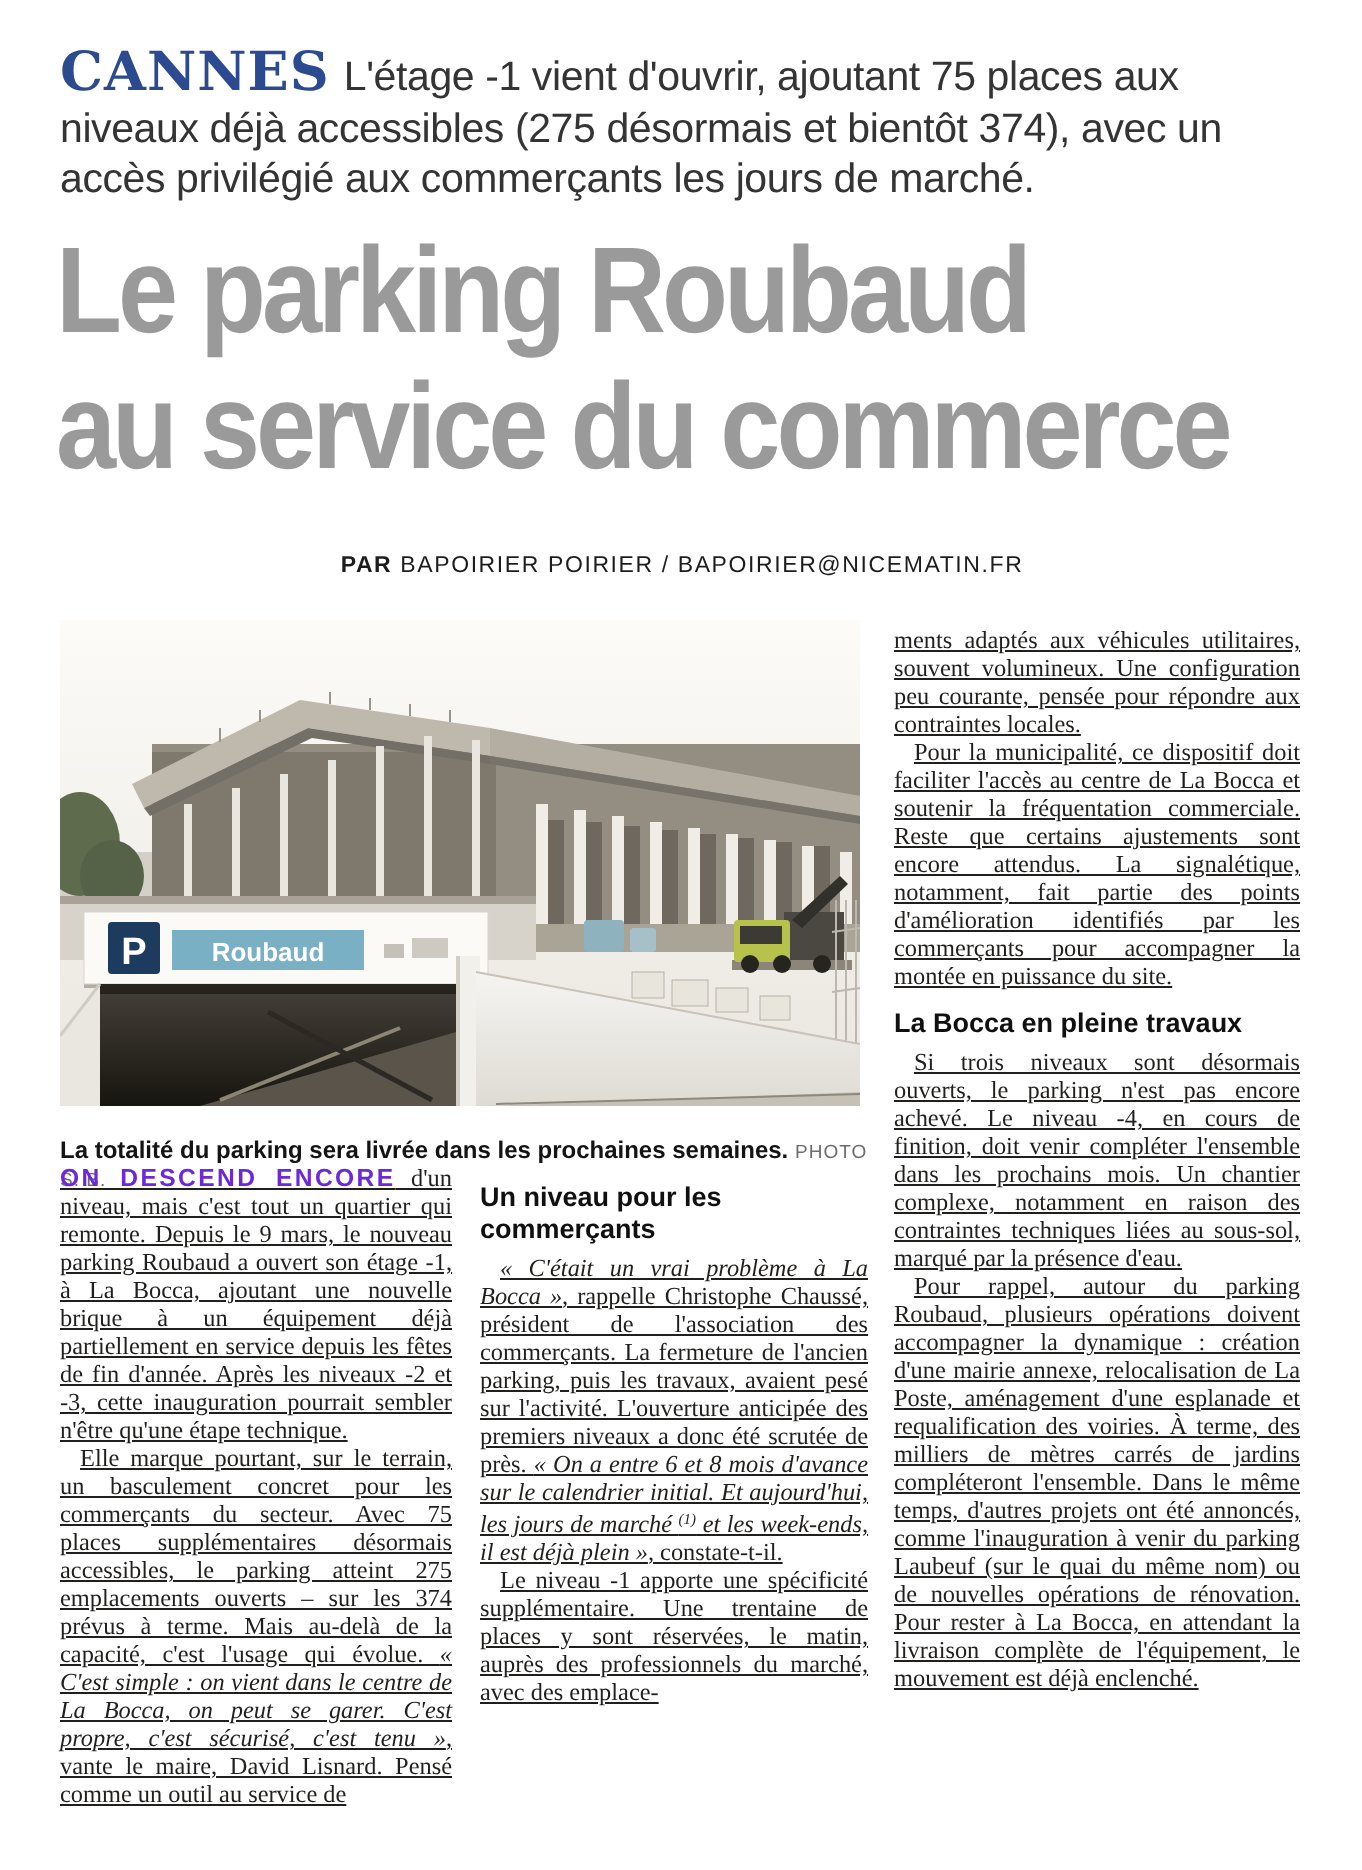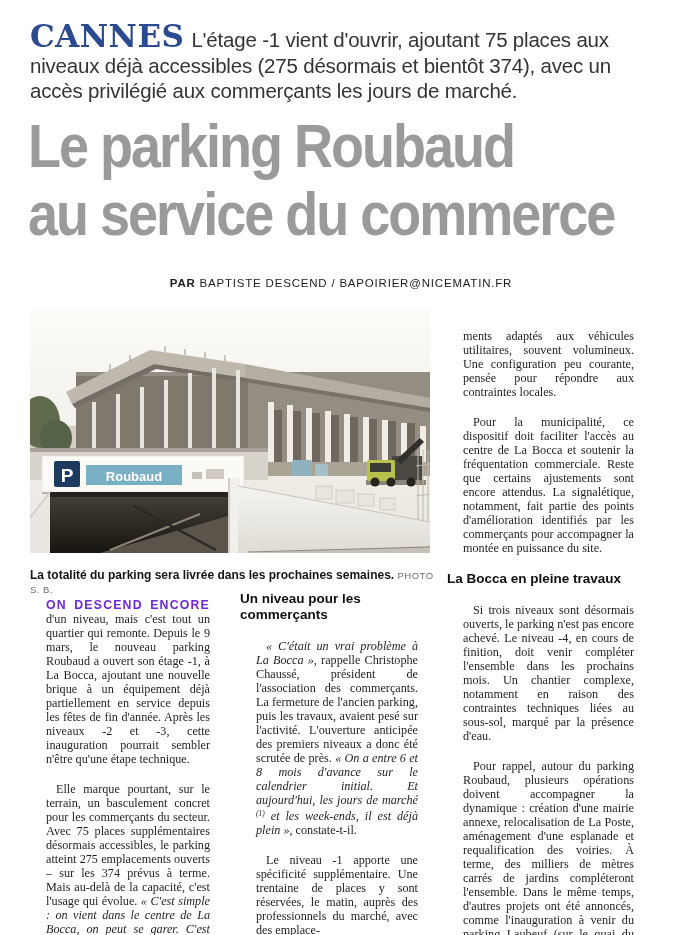--- a/index.html
+++ b/index.html
@@ -2,42 +2,42 @@
 <html lang="fr"><head>
 <meta charset="utf-8">
 <style>
   html,body{margin:0;padding:0;background:#fff;}
   .page{position:relative;width:681px;height:935px;background:#ffffff;overflow:hidden;
         font-family:"Liberation Sans",sans-serif;color:#1f1e1c;}
   
   .kicker{position:absolute;left:30px;top:24px;width:624px;margin:0;
           font-size:20.5px;line-height:25.5px;letter-spacing:-0.2px;color:#343434;}
   .kicker-label{font-family:"DejaVu Serif",serif;font-weight:700;color:#2b4a8f;
-                font-size:31px;letter-spacing:0.5px;margin-right:7px;}
+                font-size:27px;letter-spacing:0.5px;margin-right:7px;}
   
   .headline{position:absolute;left:28px;top:112px;width:645px;margin:0;
             font-weight:700;font-size:54px;line-height:60px;color:#9a9a9a;
             letter-spacing:-2px;transform:scaleY(1.13);transform-origin:top left;}
   .hl-line{display:block;}
   
   .byline{position:absolute;left:30px;top:277px;width:622px;text-align:center;
           font-size:11.5px;letter-spacing:0.8px;color:#1c1c1c;}
   .byline-prefix{font-weight:700;margin-top:31px;}
   
   .photo{position:absolute;left:30px;top:310px;width:400px;height:243px;overflow:hidden;}
   .caption{position:absolute;left:30px;top:568px;width:404px;margin:0;
            font-size:12px;font-weight:700;color:#141414;}
   .caption .credit{font-weight:400;font-size:9.5px;color:#6d6d6d;letter-spacing:0.5px;}
   
   .col{position:absolute;font-family:"Liberation Serif",serif;font-size:12.2px;
        line-height:14px;color:#201f1d;text-align:justify;hyphens:auto;}
   .col1{left:30px;top:582px;width:196px;}
   .col2{left:240px;top:582px;width:194px;}
   .col3{left:447px;top:303px;width:203px;padding-top:10px;}
-  .col p{margin:16px;}
+  .col p{margin:0;text-decoration:underline;}
   .para{text-indent:10px;}
   .cont{text-indent:0;}
   .lead{font-family:"Liberation Sans",sans-serif;font-weight:700;font-size:12.3px;
         letter-spacing:1.2px;color:#6d28d9;}
   .it{font-style:italic;}
   .sup{font-size:7.5px;vertical-align:4px;font-style:italic;}
   .subhead{font-family:"Liberation Sans",sans-serif;font-weight:700;font-size:13.5px;
            line-height:16px;color:#101010;margin:9px 0 4px 0;text-align:left;text-indent:0;}
   
   .footnote{margin-top:12px;font-family:"Liberation Sans",sans-serif;font-size:11px;
@@ -52,21 +52,21 @@
 
   <p class="kicker"><span class="kicker-label">CANNES</span><span>L'étage -1 vient d'ouvrir, ajoutant 75 places aux niveaux déjà accessibles (275 désormais et bientôt 374), avec un accès privilégié aux commerçants les jours de marché.</span></p>
 
   <h1 class="headline">
     <span class="hl-line">Le parking Roubaud</span>
     <span class="hl-line">au service du commerce</span>
   </h1>
 
   <div class="byline">
     <span class="byline-prefix">PAR</span>
-    <span>BAPTISTE DESCEND / BAPOIRIER@NICEMATIN.FR</span>
+    <span>BAPOIRIER POIRIER / BAPOIRIER@NICEMATIN.FR</span>
   </div>
 
   <div class="photo">
     <svg viewBox="0 0 400 243" width="400" height="243">
       <defs>
         <linearGradient id="sky" x1="0" y1="0" x2="0" y2="1">
           <stop offset="0" stop-color="#fcfbf8"></stop>
             <stop offset="1" stop-color="#e9e6de"></stop>
         </linearGradient>
         <linearGradient id="ramp" x1="0" y1="0" x2="0" y2="1">

